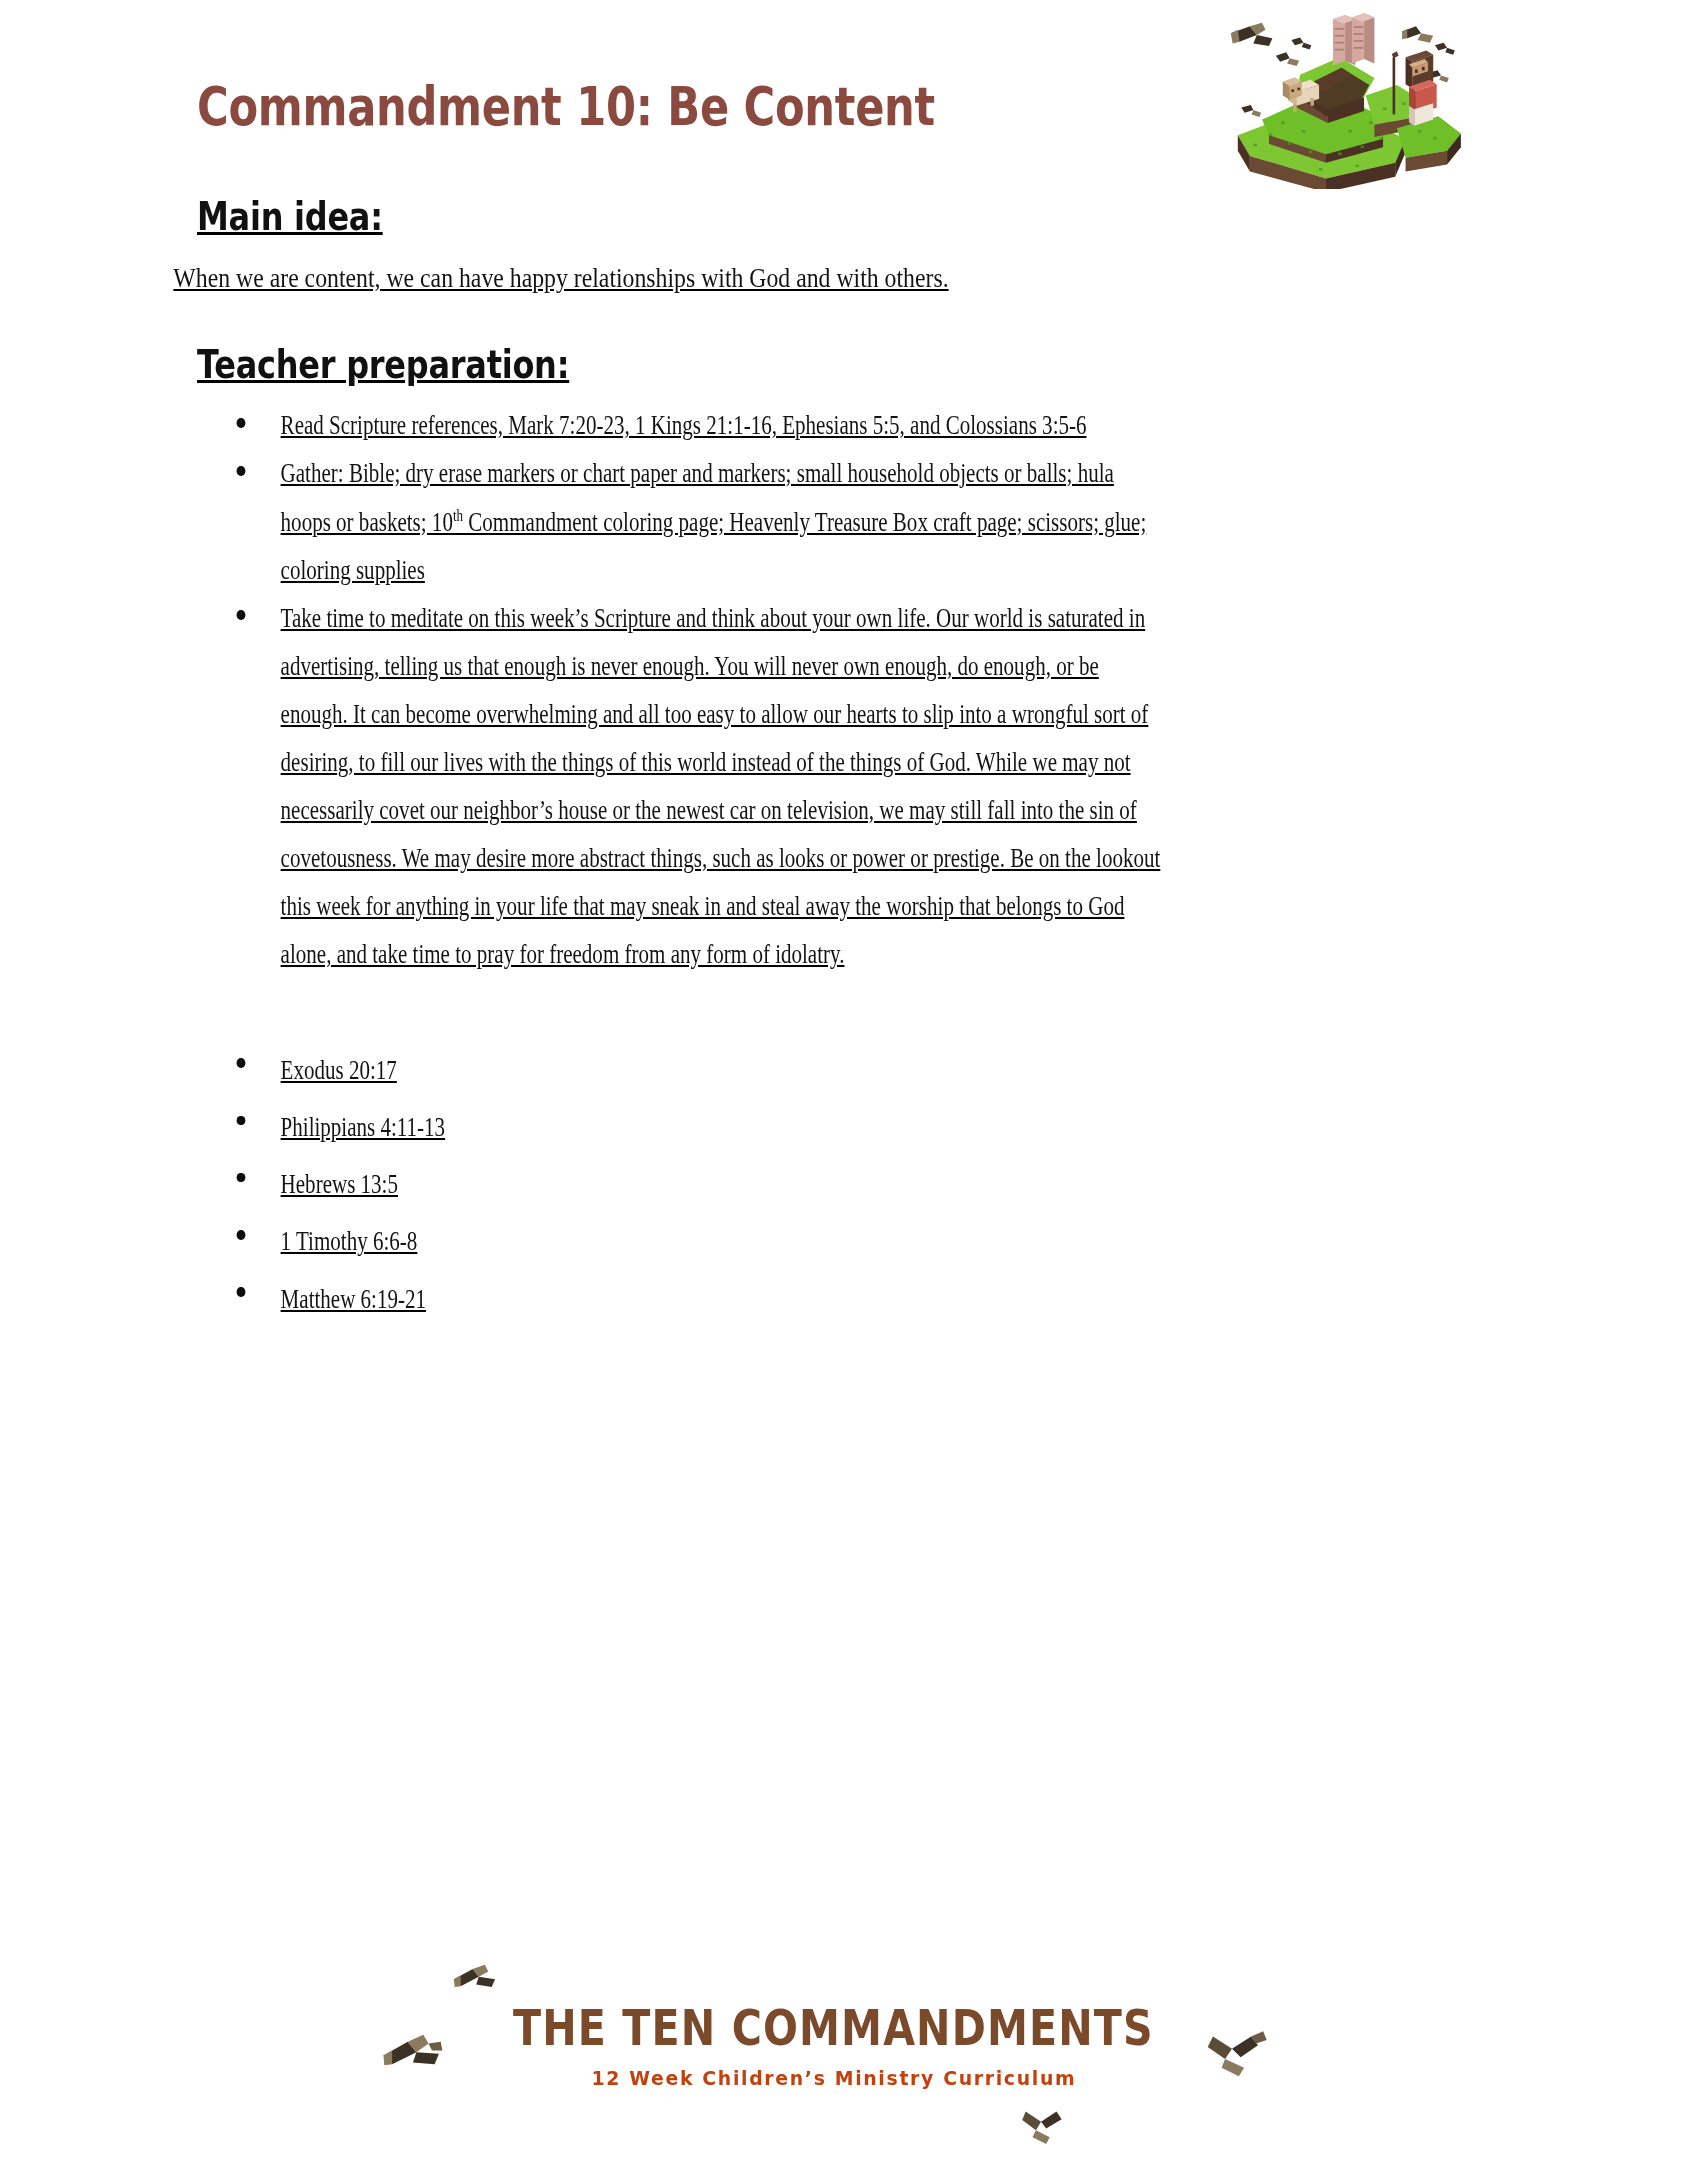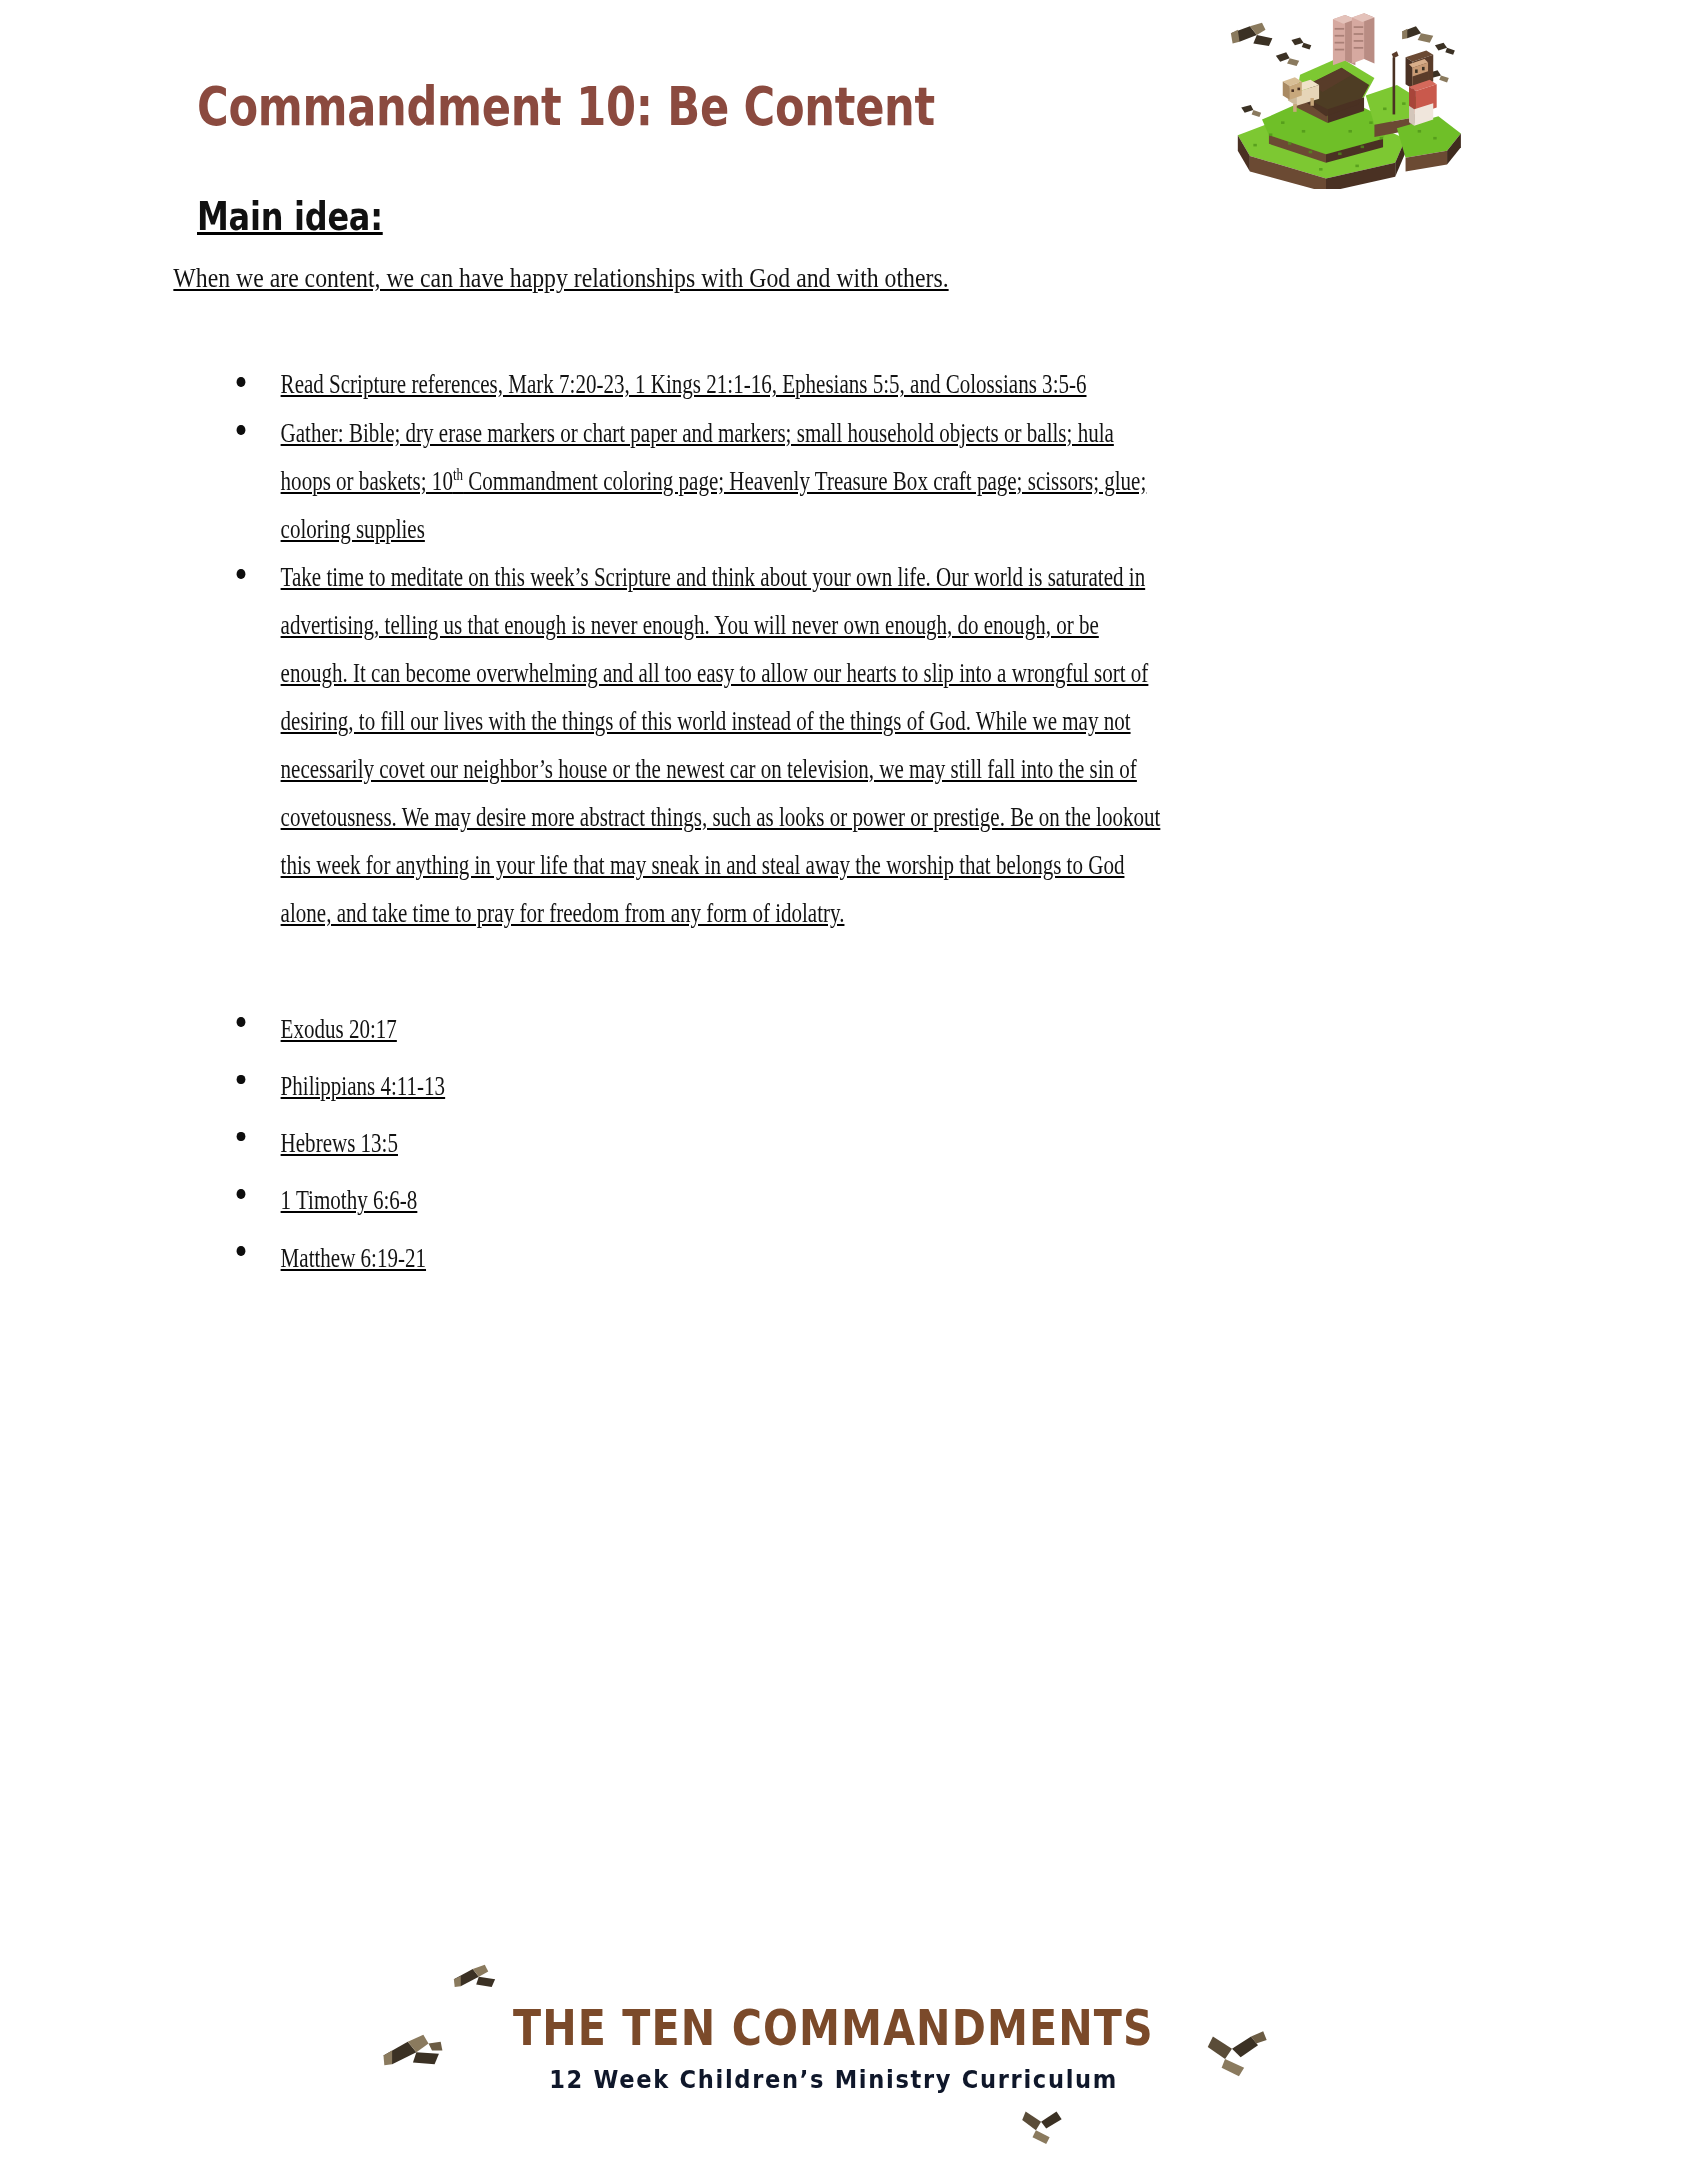--- a/index.html
+++ b/index.html
@@ -160,23 +160,23 @@
     letter-spacing: 1.3px;
     color: #7B4A2A;
     line-height: 1;
     display: inline-block;
     transform: scaleX(0.84);
   }
   .footer-sub {
     margin-top: 14.7px;
     font-family: "DejaVu Sans", sans-serif;
     font-weight: 700;
-    font-size: 24px;
+    font-size: 20px;
     letter-spacing: 1.8px;
-    color: #0f172a;
+    color: #c2410c;
     line-height: 1;
     display: block;
   }
   .footer-sub span { display: inline-block; transform: scaleX(0.94); }
 
   .bird { position: absolute; }
   .bird svg { display: block; }
 </style>
 </head>
 <body>
@@ -336,20 +336,23 @@
     <div class="section">
       <div class="heading-wrap">
         <h2 class="section-heading">Main idea:</h2>
       </div>
       <p class="body-text">When we are content, we can have happy relationships with God and with others.</p>
     </div>
 
     <div class="gap-lg"></div>
 
     <div class="section">
+      <div class="heading-wrap">
+        <h2 class="section-heading">Teacher preparation:</h2>
+      </div>
       <ul class="bullets">
         <li class="body-text">
           <span class="bullet-dot"></span>
           <span class="li-text">Read Scripture references, Mark 7:20-23, 1 Kings 21:1-16, Ephesians 5:5, and Colossians 3:5-6</span>
         </li>
         <li class="body-text">
           <span class="bullet-dot"></span>
           <span class="li-text"><span>Gather: Bible; dry erase markers or chart paper and markers; small household objects or balls; hula hoops or baskets; 10</span><sup class="ord">th</sup><span> Commandment coloring page; Heavenly Treasure Box craft page; scissors; glue; coloring supplies</span></span>
         </li>
         <li class="body-text">

